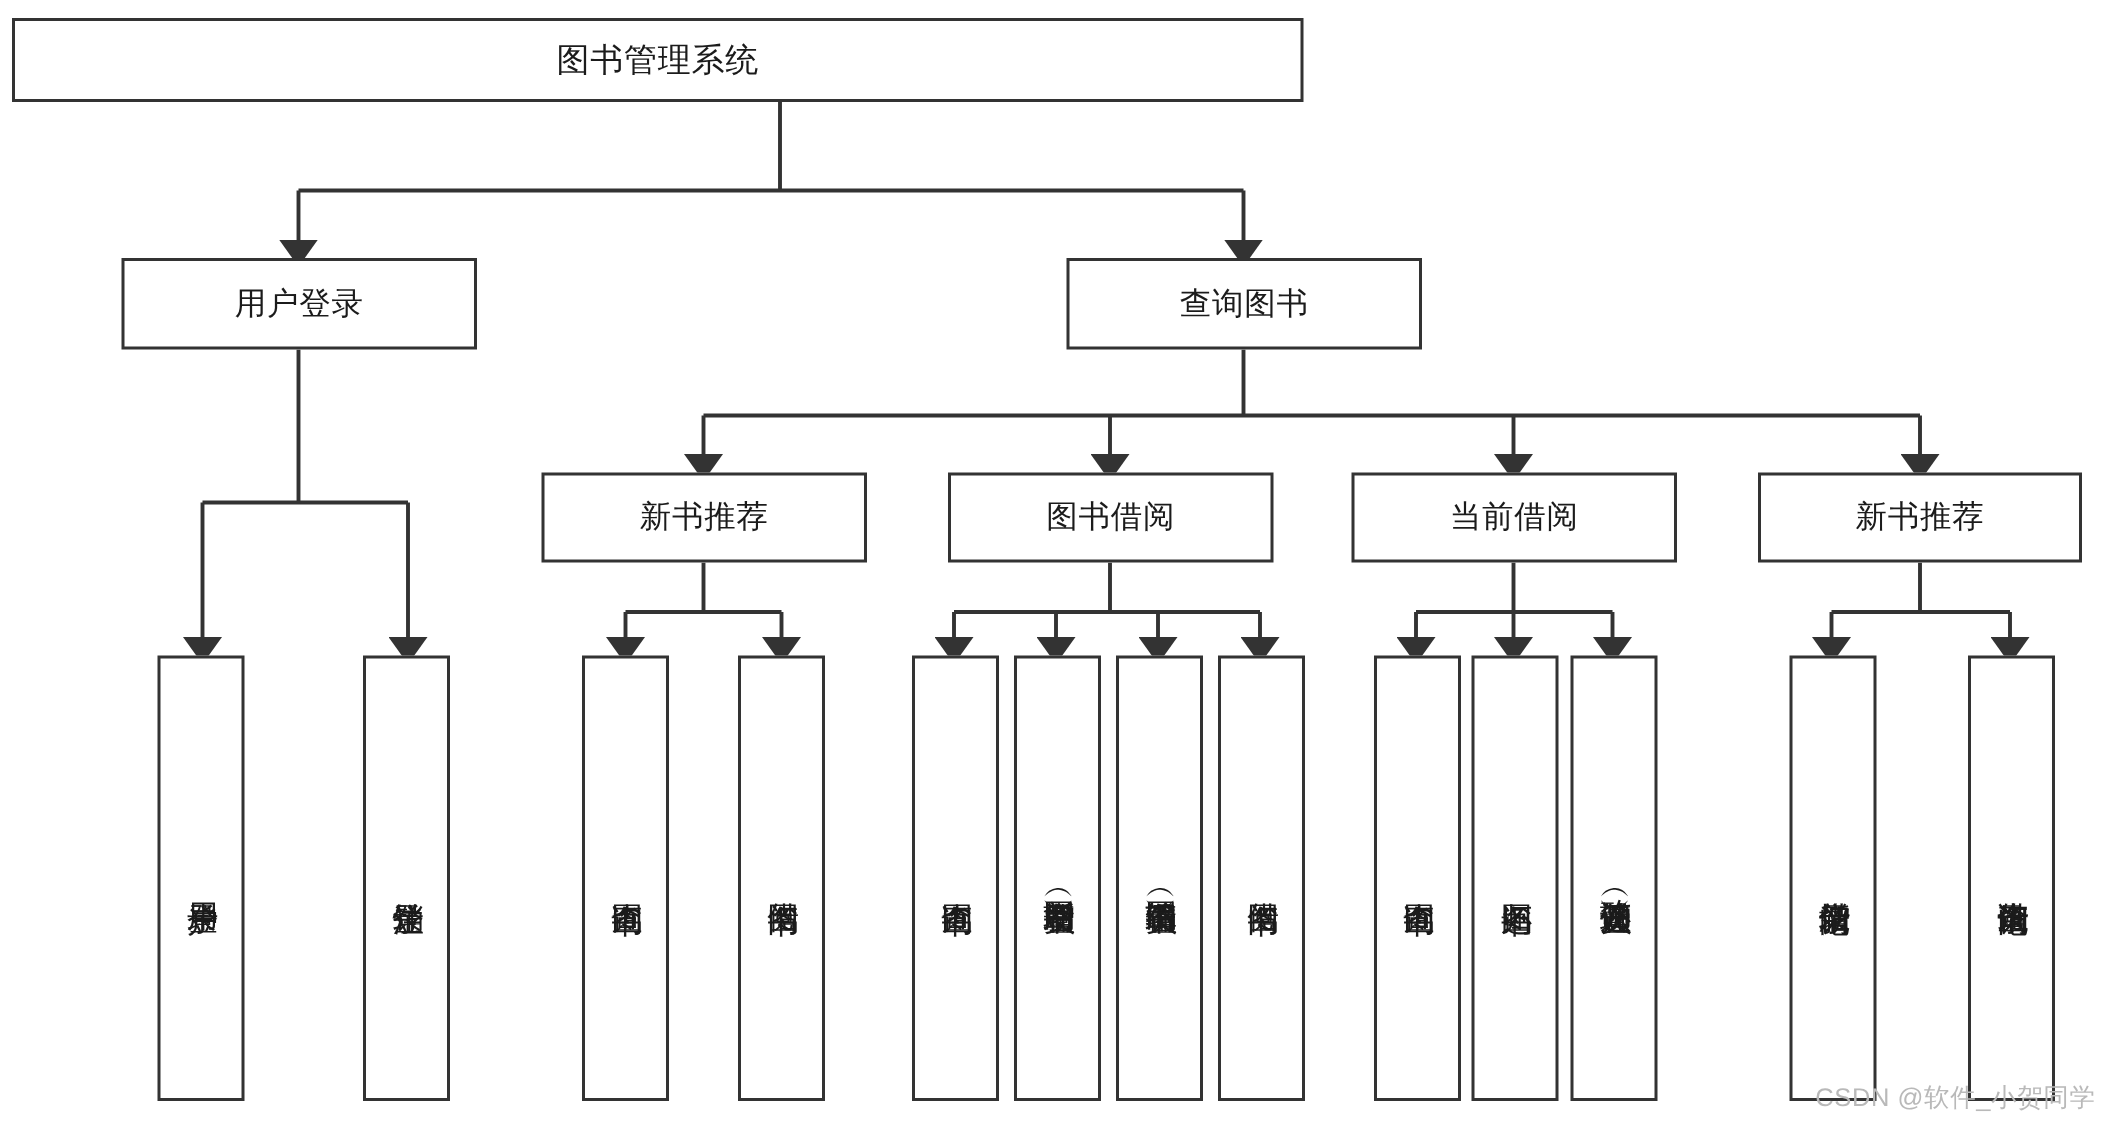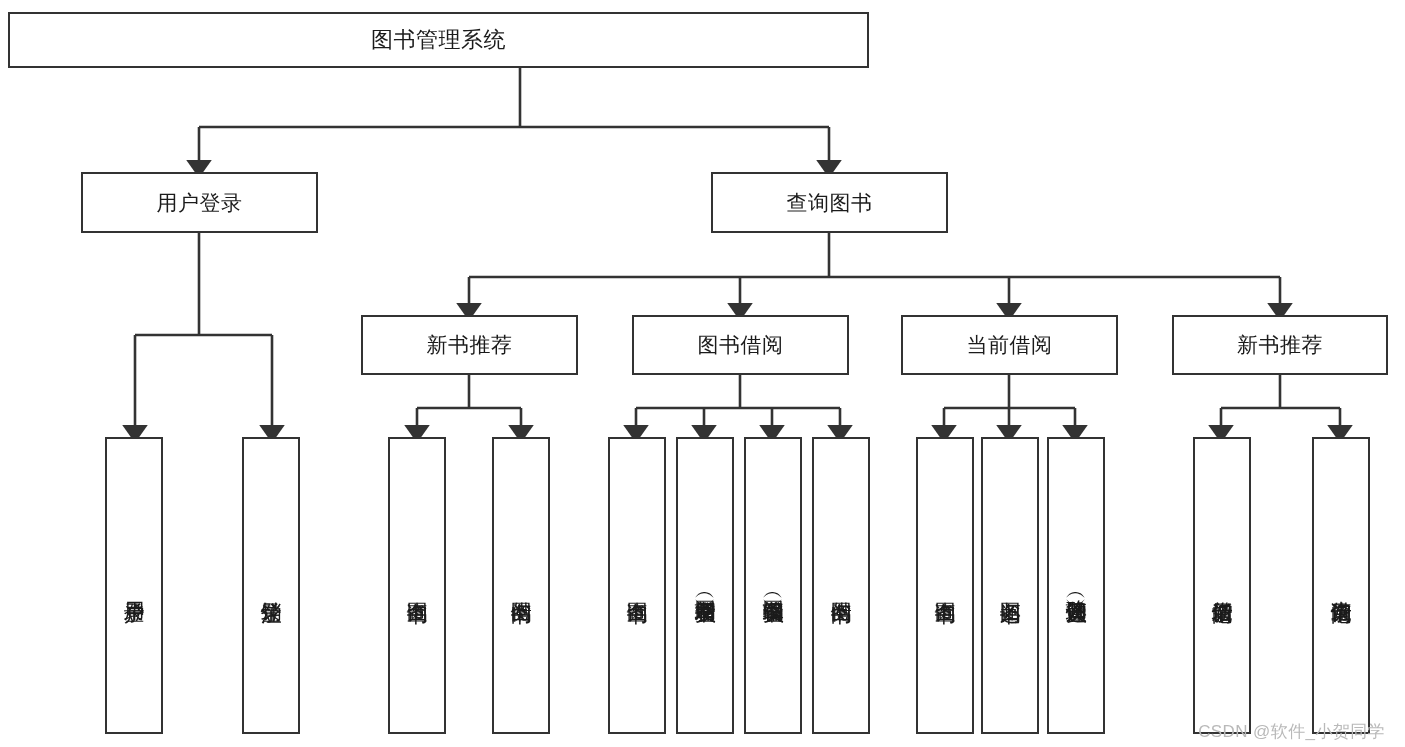--- a/index.html
+++ b/index.html
@@ -54,21 +54,21 @@
     padding: 6px 0;
   }
   .node.vert span {
     writing-mode: vertical-rl;
     text-orientation: upright;
     display: block;
     text-align: center;
   }
   .watermark {
     position: absolute;
-    right: 20px;
+    right: 8px;
     bottom: 4px;
     font-size: 17px;
     color: #b9b9b9;
     white-space: nowrap;
     letter-spacing: 0.4px;
   }
 </style>
 </head>
 <body>
 

